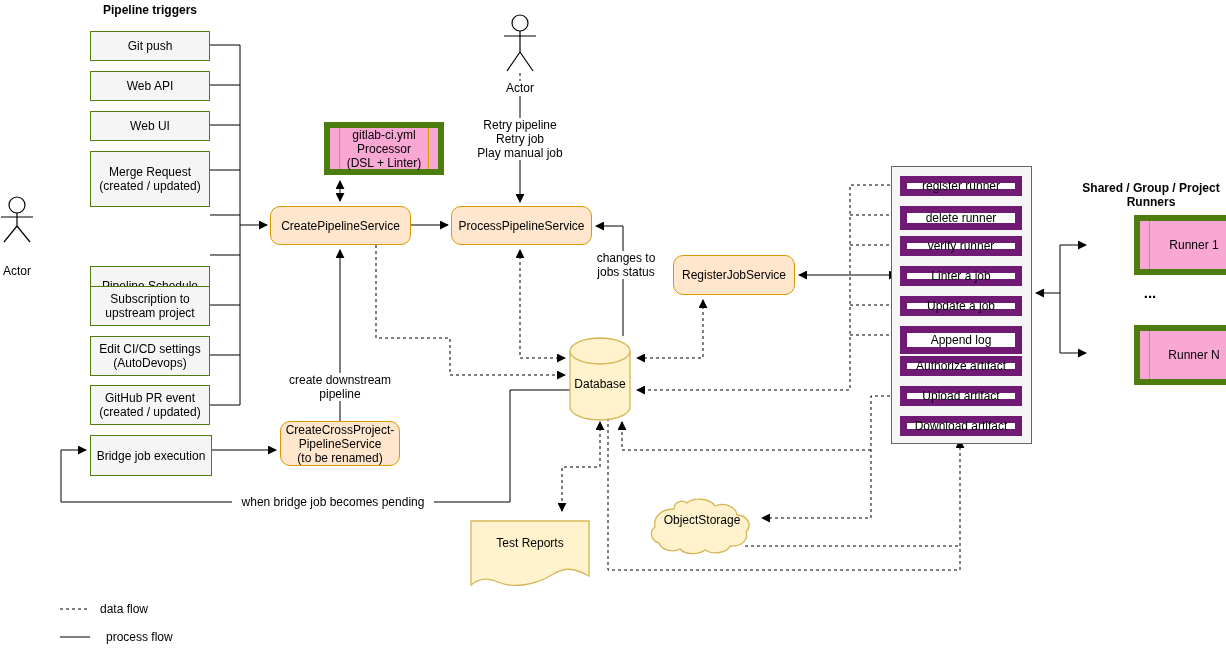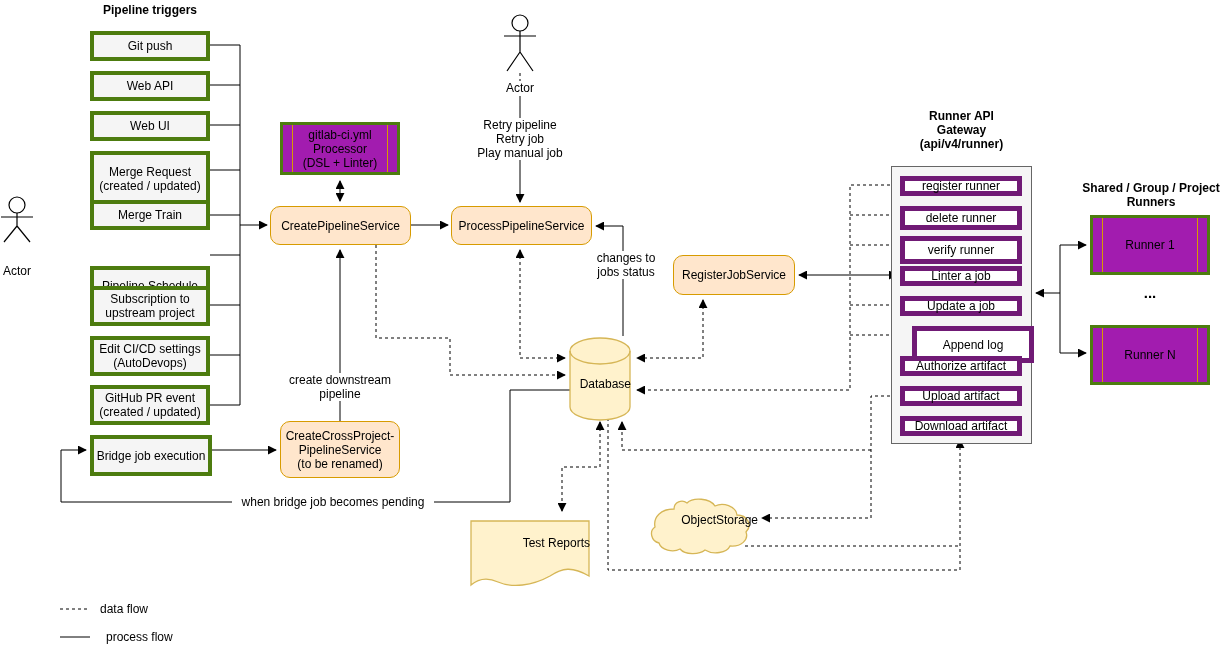--- a/index.html
+++ b/index.html
@@ -1,30 +1,30 @@
 <!DOCTYPE html>
 <html><head>
 <meta charset="utf-8">
 <style>
   html,body{margin:0;padding:0;background:#fff;}
   .canvas{position:relative;width:1226px;height:651px;background:#fff;
           font-family:"Liberation Sans","DejaVu Sans",sans-serif;font-size:12px;color:#000;overflow:hidden;}
   .abs{position:absolute;box-sizing:border-box;}
   svg.wires{position:absolute;left:0;top:0;width:1226px;height:651px;}
   .ctr{display:flex;align-items:center;justify-content:center;text-align:center;white-space:pre-line;line-height:14px;}
-  .trig{background:#f5f5f5;border:4px solid #4d7c0f;}
+  .trig{background:#f5f5f5;border:1px solid #4d7c0f;}
   .svc{background:#ffe6cc;border:1px solid #d79b00;border-radius:10px;}
-  .proc{background:#a21caf;border:3px solid #4d7c0f;}
+  .proc{background:#f9a8d4;border:6px solid #4d7c0f;margin-left:44px;}
   .proc::before,.proc::after{content:"";position:absolute;top:0;bottom:0;width:0;border-left:1px solid #d79b00;}
   .proc::before{left:9px;} .proc::after{right:9px;}
   .gw{background:#f5f5f5;border:1px solid #666;}
-  .ep{background:#fff;border:5px solid #701a75;}
+  .ep{background:#fff;border:7px solid #701a75;}
   .hdr{font-weight:bold;}
   .lbl{background:#fff;white-space:pre-line;text-align:center;line-height:14px;}
-  .shape-lbl{position:absolute;left:0;right:0;text-align:right;white-space:pre-line;line-height:14px;}
+  .shape-lbl{position:absolute;left:0;right:0;text-align:center;white-space:pre-line;line-height:14px;}
 </style>
 </head>
 <body>
 
 <div class="canvas">
 
   <svg class="wires">
     <defs>
       <marker id="ma" viewBox="0 0 10 10" refX="9" refY="5" markerWidth="9" markerHeight="9" orient="auto-start-reverse">
         <path d="M0 0 L10 5 L0 10 z" fill="#000"></path>
@@ -63,21 +63,20 @@
       <path d="M60 609 H88"></path>
     </g>
   </svg>
 
   <div class="abs hdr ctr" style="left:90px;top:2px;width:120px;height:16px;">Pipeline triggers</div>
   <div class="abs trig ctr" style="left:90px;top:31px;width:120px;height:30px;">Git push</div>
   <div class="abs trig ctr" style="left:90px;top:71px;width:120px;height:30px;">Web API</div>
   <div class="abs trig ctr" style="left:90px;top:111px;width:120px;height:30px;">Web UI</div>
   <div class="abs trig ctr" style="left:90px;top:151px;width:120px;height:56px;">Merge Request
 (created / updated)</div>
-  <div class="abs trig ctr" style="left:90px;top:200px;width:120px;height:30px;">Merge Train</div>
   <div class="abs trig ctr" style="left:90px;top:258px;width:120px;height:40px;margin-top:8px;">Pipeline Schedule</div>
   <div class="abs trig ctr" style="left:90px;top:286px;width:120px;height:40px;">Subscription to
 upstream project</div>
   <div class="abs trig ctr" style="left:90px;top:336px;width:120px;height:40px;">Edit CI/CD settings
 (AutoDevops)</div>
   <div class="abs trig ctr" style="left:90px;top:385px;width:120px;height:40px;">GitHub PR event
 (created / updated)</div>
   <div class="abs trig ctr" style="left:90px;top:435px;width:122px;height:41px;">Bridge job execution</div>
 
   <svg class="abs" style="left:0;top:196px;" width="34" height="48">
@@ -98,21 +97,21 @@
   <div class="abs lbl" style="left:466px;top:118px;width:108px;">Retry pipeline
 Retry job
 Play manual job</div>
 
   <div class="abs proc ctr" style="left:280px;top:122px;width:120px;height:53px;">gitlab-ci.yml
 Processor
 (DSL + Linter)</div>
   <div class="abs svc ctr" style="left:270px;top:206px;width:141px;height:39px;">CreatePipelineService</div>
   <div class="abs svc ctr" style="left:451px;top:206px;width:141px;height:39px;">ProcessPipelineService</div>
   <div class="abs svc ctr" style="left:673px;top:255px;width:122px;height:40px;">RegisterJobService</div>
-  <div class="abs svc ctr" style="left:280px;top:421px;width:120px;height:57px;">CreateCrossProject-
+  <div class="abs svc ctr" style="left:280px;top:421px;width:120px;height:45px;">CreateCrossProject-
 PipelineService
 (to be renamed)</div>
 
   <div class="abs lbl" style="left:584px;top:251px;width:84px;">changes to
 jobs status</div>
   <div class="abs lbl" style="left:284px;top:373px;width:112px;">create downstream
 pipeline</div>
   <div class="abs lbl" style="left:232px;top:495px;width:202px;">when bridge job becomes pending</div>
 
   <div class="abs" style="left:569px;top:337px;width:62px;height:84px;">
@@ -130,30 +129,27 @@
     <div class="shape-lbl" style="top:16px;">Test Reports</div>
   </div>
 
   <div class="abs" style="left:646px;top:486px;width:112px;height:70px;">
     <svg width="112" height="70">
       <path d="M28 23 C15 23 7 31 9 41 C3 45 5 55 13 57 C15 64 27 67 34 63 C39 69 53 69 59 64 C67 69 81 67 84 60 C95 61 103 54 100 46 C107 39 101 29 91 29 C90 20 77 16 69 20 C64 12 47 11 41 17 C36 13 28 16 28 23 Z" fill="#fff2cc" stroke="#d6b656" stroke-width="1.3"></path>
     </svg>
     <div class="shape-lbl" style="top:27px;">ObjectStorage</div>
   </div>
 
-  <div class="abs hdr ctr" style="left:891px;top:106px;width:141px;height:48px;">Runner API
-Gateway
-(api/v4/runner)</div>
   <div class="abs gw" style="left:891px;top:166px;width:141px;height:278px;"></div>
   <div class="abs ep ctr" style="left:900px;top:176px;width:122px;height:20px;">register runner</div>
   <div class="abs ep ctr" style="left:900px;top:206px;width:122px;height:24px;">delete runner</div>
-  <div class="abs ep ctr" style="left:900px;top:236px;width:122px;height:28px;">verify runner</div>
+  <div class="abs ep ctr" style="left:900px;top:236px;width:122px;height:20px;">verify runner</div>
   <div class="abs ep ctr" style="left:900px;top:266px;width:122px;height:20px;">Linter a job</div>
   <div class="abs ep ctr" style="left:900px;top:296px;width:122px;height:20px;">Update a job</div>
-  <div class="abs ep ctr" style="left:900px;top:326px;width:122px;height:37px;margin-left:12px;">Append log</div>
+  <div class="abs ep ctr" style="left:900px;top:326px;width:122px;height:28px;">Append log</div>
   <div class="abs ep ctr" style="left:900px;top:356px;width:122px;height:20px;">Authorize artifact</div>
   <div class="abs ep ctr" style="left:900px;top:386px;width:122px;height:20px;">Upload artifact</div>
   <div class="abs ep ctr" style="left:900px;top:416px;width:122px;height:20px;">Download artifact</div>
 
   <div class="abs hdr ctr" style="left:1076px;top:180px;width:150px;height:30px;">Shared / Group / Project
 Runners</div>
   <div class="abs proc ctr" style="left:1090px;top:215px;width:120px;height:60px;">Runner 1</div>
   <div class="abs hdr ctr" style="left:1133px;top:284px;width:34px;height:18px;font-size:15px;">...</div>
   <div class="abs proc ctr" style="left:1090px;top:325px;width:120px;height:60px;">Runner N</div>
 

